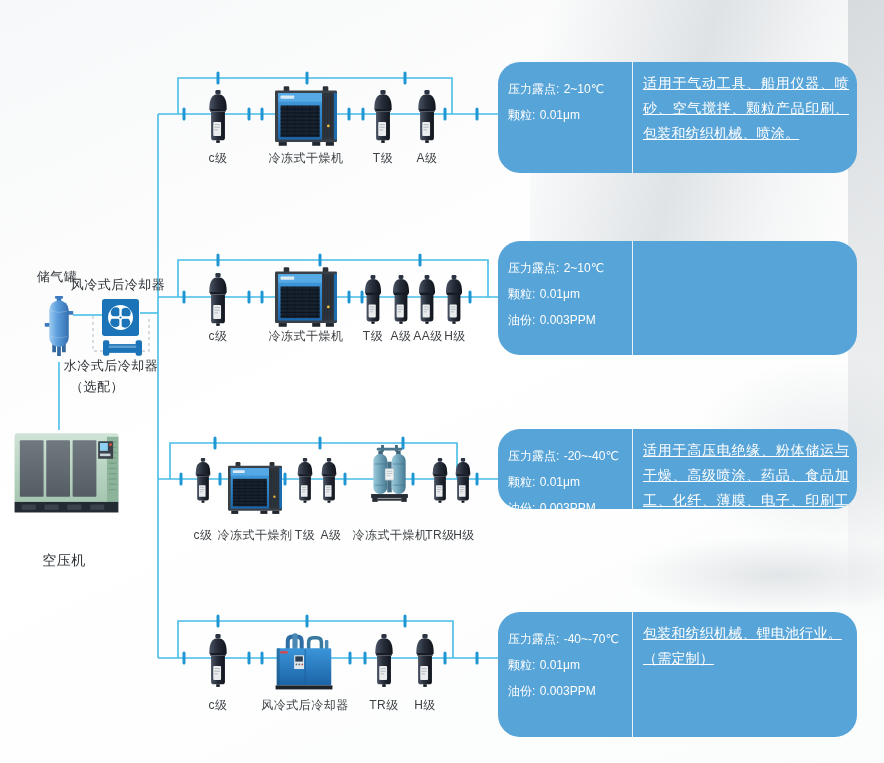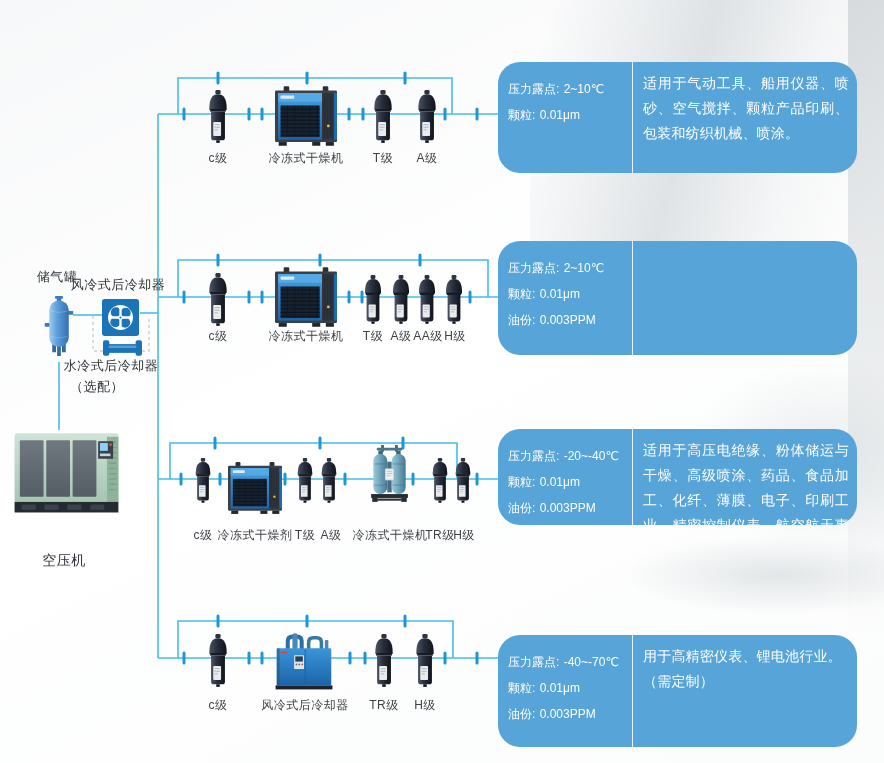--- a/index.html
+++ b/index.html
@@ -26,21 +26,21 @@
   .eq-label.big{font-size:14px;}
 
   .info-box{position:absolute;left:498px;width:359px;z-index:5;display:flex;
             background:#57a4d8;border-radius:22px;color:#ffffff;overflow:hidden;}
   .spec-col{width:134px;box-sizing:border-box;padding:14px 0 0 10px;flex:none;}
   .spec-line{font-size:12px;line-height:26px;white-space:nowrap;}
   .spec-line .v{margin-left:1px;}
   .vdivider{width:1px;background:rgba(255,255,255,0.85);flex:none;}
   .app-col{flex:1;box-sizing:border-box;padding:9px 8px 0 10px;}
   .app-text{margin:0;font-size:14px;line-height:25px;text-align:justify;
-            white-space:pre-line;letter-spacing:.2px;}
+            white-space:pre-line;letter-spacing:.2px;text-decoration:underline;}
 </style>
 </head>
 <body>
 
 <div id="stage">
 
   <div class="bgdec bg-tr"></div>
   <div class="bgdec bg-strip"></div>
   <div class="bgdec bg-mid"></div>
   <div class="bgdec bg-r2"></div>
@@ -300,38 +300,38 @@
 
   <div class="info-box" style="top:241px;height:114px">
     <div class="spec-col">
       <div class="spec-line"><span>压力露点:</span> <span class="v">2~10℃</span></div>
       <div class="spec-line"><span>颗粒:</span> <span class="v">0.01μm</span></div>
       <div class="spec-line"><span>油份:</span> <span class="v">0.003PPM</span></div>
     </div>
     <div class="vdivider"></div>
   </div>
 
-  <div class="info-box" style="top:429px;height:96px">
+  <div class="info-box" style="top:429px;height:80px">
     <div class="spec-col">
       <div class="spec-line"><span>压力露点:</span> <span class="v">-20~-40℃</span></div>
       <div class="spec-line"><span>颗粒:</span> <span class="v">0.01μm</span></div>
       <div class="spec-line"><span>油份:</span> <span class="v">0.003PPM</span></div>
     </div>
     <div class="vdivider"></div>
     <div class="app-col">
       <p class="app-text">适用于高压电绝缘、粉体储运与干燥、高级喷涂、药品、食品加工、化纤、薄膜、电子、印刷工业、精密控制仪表、航空航天事业。</p>
     </div>
   </div>
 
-  <div class="info-box" style="top:635px;height:112px">
+  <div class="info-box" style="top:612px;height:125px">
     <div class="spec-col">
       <div class="spec-line"><span>压力露点:</span> <span class="v">-40~-70℃</span></div>
       <div class="spec-line"><span>颗粒:</span> <span class="v">0.01μm</span></div>
       <div class="spec-line"><span>油份:</span> <span class="v">0.003PPM</span></div>
     </div>
     <div class="vdivider"></div>
     <div class="app-col">
-      <p class="app-text">用于高精密仪表、锂电池行业。
+      <p class="app-text">包装和纺织机械、锂电池行业。
 （需定制）</p>
     </div>
   </div>
 
 </div>
 
 </body></html>

